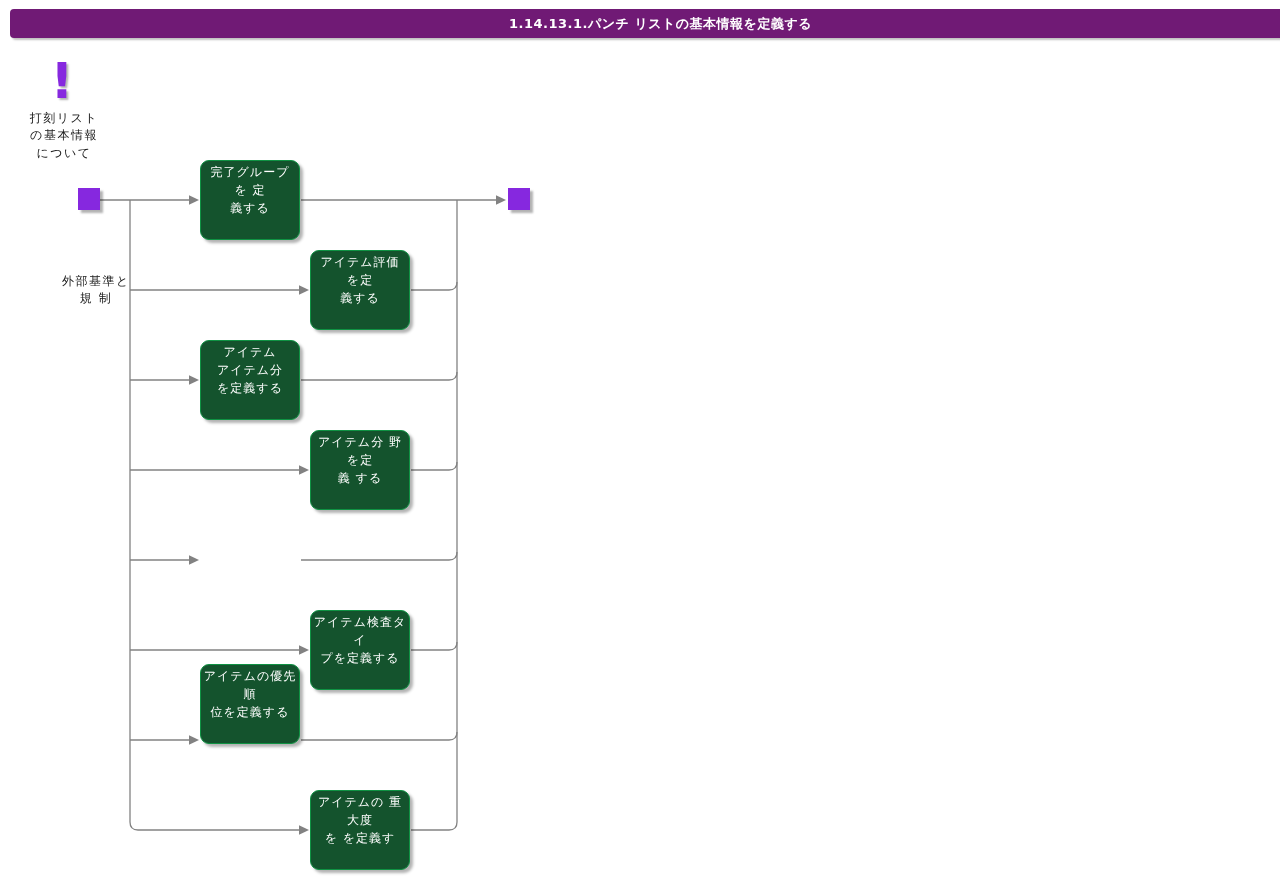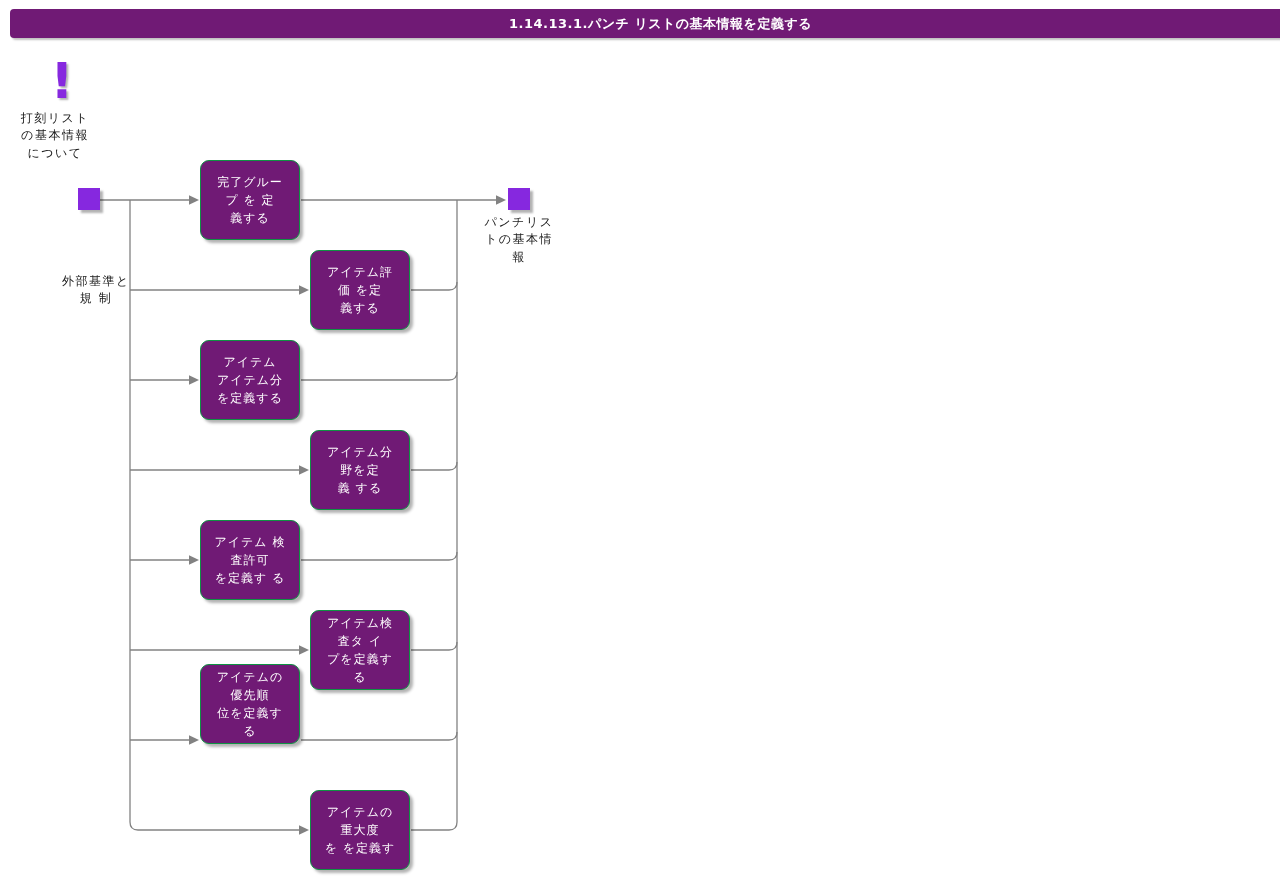--- a/index.html
+++ b/index.html
@@ -24,38 +24,38 @@
     position:absolute;left:46px;top:56px;width:32px;height:58px;
     color:#8628DF;font-family:"DejaVu Sans","Liberation Sans",sans-serif;
     font-size:50px;font-weight:bold;line-height:1;text-align:center;
     text-shadow:2px 2px 2px rgba(0,0,0,.30);
   }
   
   .lbl{
     position:absolute;width:104px;color:#1a1a1a;font-size:12px;line-height:1.45;
     letter-spacing:1.5px;text-align:center;white-space:pre-line;
   }
-  .lbl-note{left:3px;top:110px;text-align:center;}
+  .lbl-note{left:12px;top:110px;text-align:center;}
   .lbl-start{left:44px;top:232px;margin-top:41px;}
   .lbl-end{left:467px;top:214px;}
   
   .sq{
     position:absolute;width:22px;height:22px;background:#8628DF;
     box-shadow:3px 3px 2px rgba(0,0,0,.30);
   }
   .sq-start{left:78px;top:188px;}
   .sq-end{left:508px;top:188px;}
   
   .task{
-    position:absolute;width:100px;height:80px;background:#701a75;
+    position:absolute;width:100px;height:80px;background:#14532d;
     border:1px solid #0f9243;border-radius:9px;box-sizing:border-box;
     box-shadow:3px 3px 3px rgba(0,0,0,.30);
-    display:flex;align-items:center;justify-content:center;
+    display:flex;align-items:flex-start;justify-content:center;
     color:#ffffff;font-size:12px;line-height:1.5;letter-spacing:1px;
-    text-align:center;white-space:pre-line;padding:11px;
+    text-align:center;white-space:pre-line;padding:2px;
   }
   .t1{left:200px;top:160px;}
   .t2{left:310px;top:250px;}
   .t3{left:200px;top:340px;}
   .t4{left:310px;top:430px;}
   .t5{left:200px;top:520px;}
   .t6{left:310px;top:610px;}
   .t7{left:200px;top:664px;}
   .t8{left:310px;top:790px;}
   
@@ -112,45 +112,38 @@
   <div class="bang">!</div>
   <div class="lbl lbl-note">打刻リスト
 の基本情報
 について</div>
 
   <div class="sq sq-start"></div>
   <div class="lbl lbl-start">外部基準と
 規 制</div>
 
   <div class="sq sq-end"></div>
-  <div class="lbl lbl-end">パンチリス
-トの基本情
-報</div>
 
   <div class="task t1">
     <span>完了グループ を 定
 義する</span>
   </div>
   <div class="task t2">
     <span>アイテム評価 を定
 義する</span>
   </div>
   <div class="task t3">
     <span>アイテム
 アイテム分
 を定義する</span>
   </div>
   <div class="task t4">
     <span>アイテム分 野を定
 義 する</span>
   </div>
-  <div class="task t5">
-    <span>アイテム 検査許可
-を定義す る</span>
-  </div>
   <div class="task t6">
     <span>アイテム検査タ イ
 プを定義する</span>
   </div>
   <div class="task t7">
     <span>アイテムの優先順
 位を定義する</span>
   </div>
   <div class="task t8">
     <span>アイテムの 重大度

